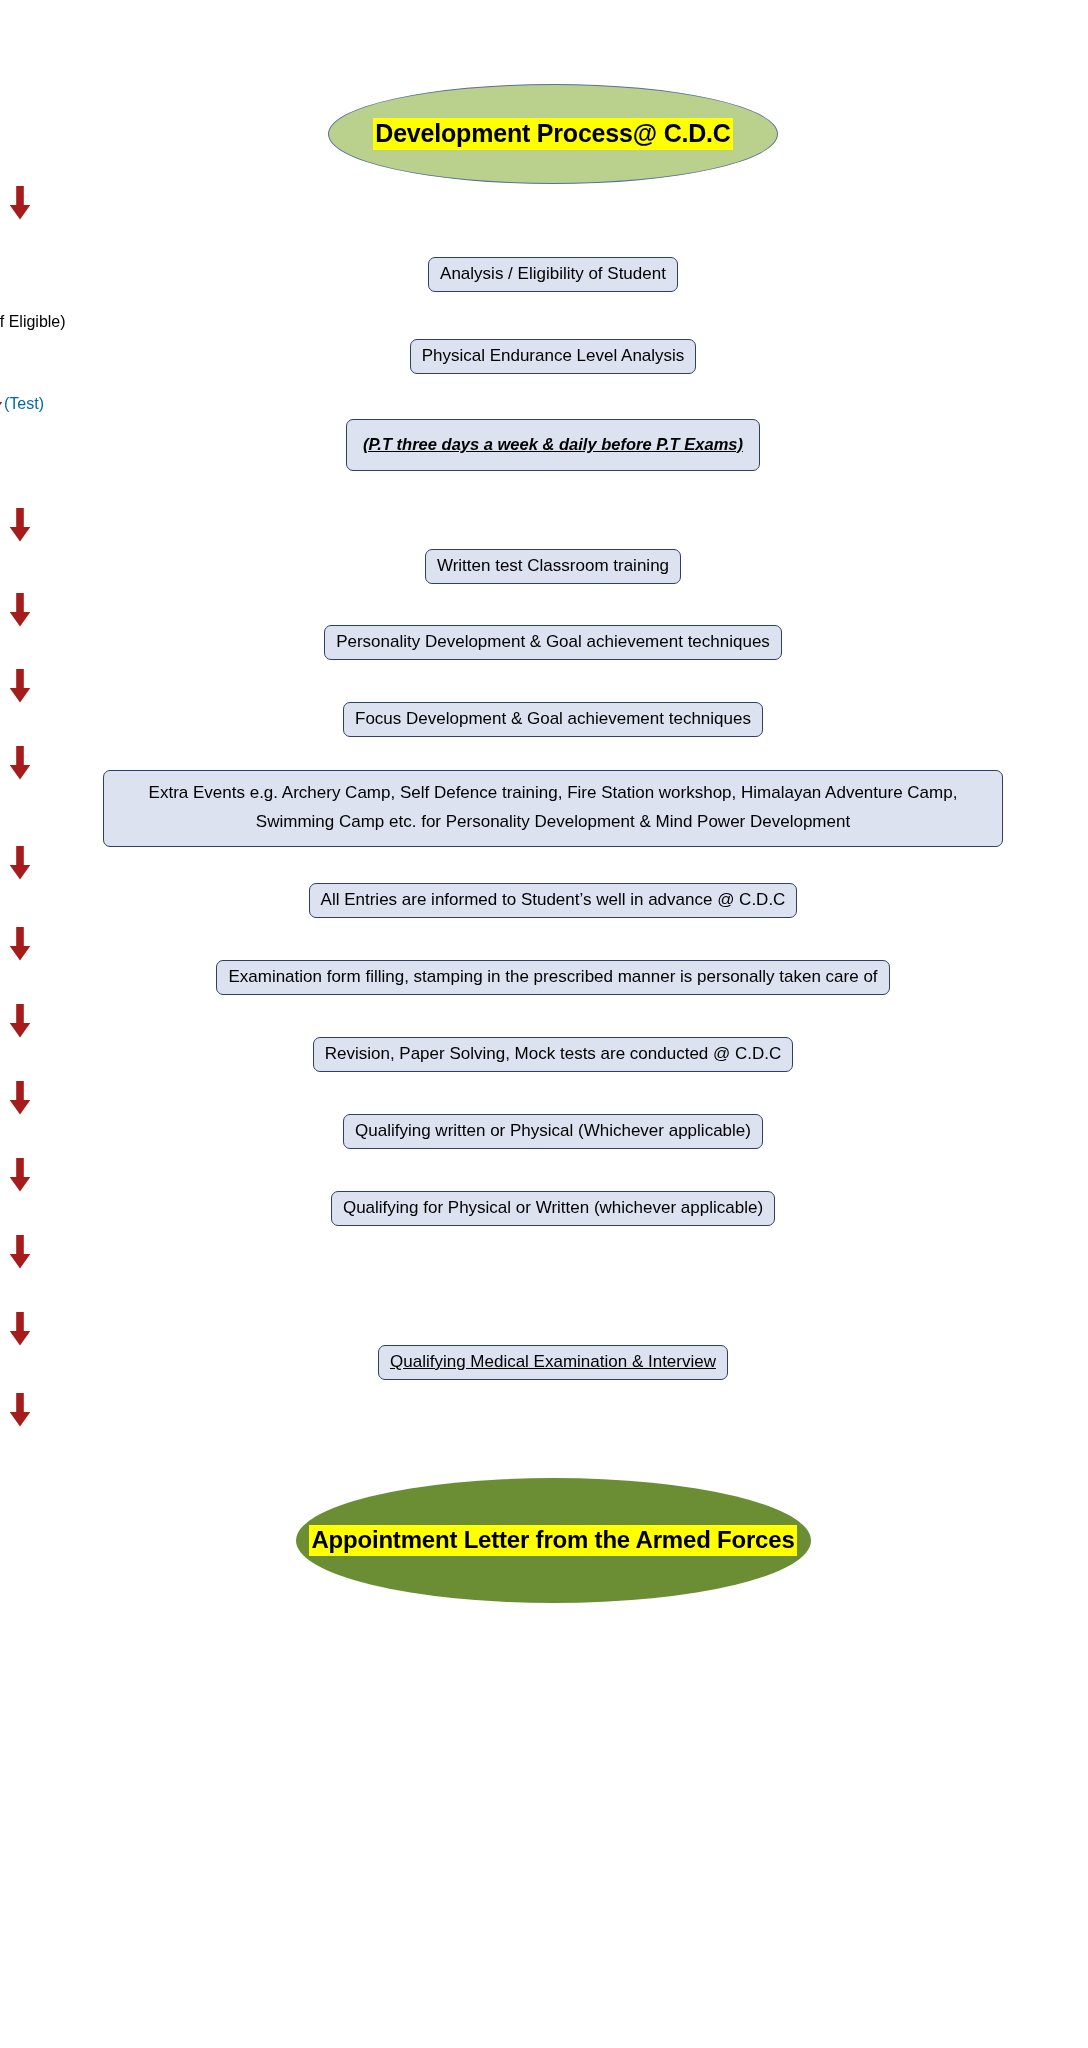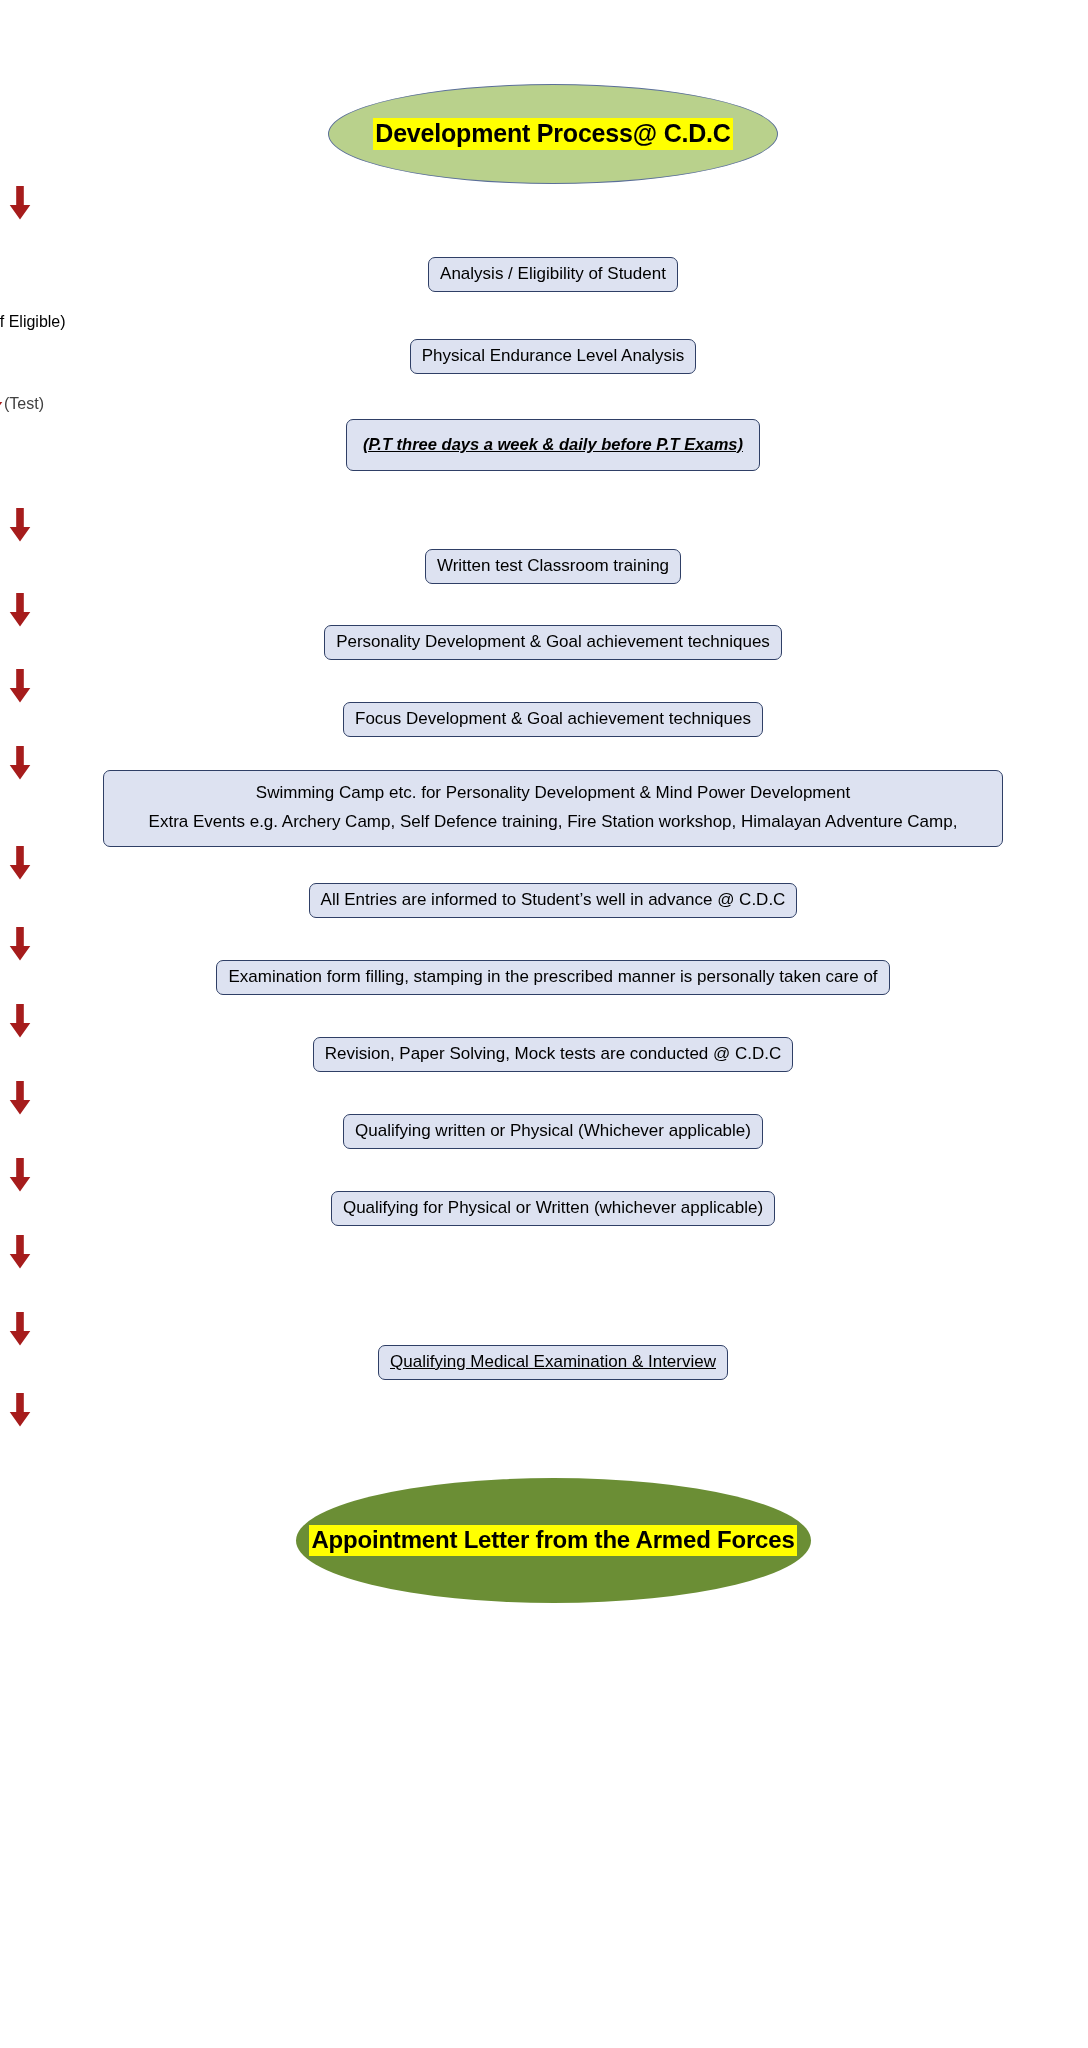--- a/index.html
+++ b/index.html
@@ -118,21 +118,21 @@
   }
   .arrow-label {
     font-size: 16px;
     line-height: 1;
     padding-left: 1px;
     align-self: center;
     margin-top: 7px;
     white-space: nowrap;
   }
   .arrow-label.black { color: #000000; }
-  .arrow-label.red   { color: #404040; }
+  .arrow-label.red   { color: #0369a1; }
 
   
   .arrow-with-label .arrow-inner {
     transform: translateX(-42px);
   }
 </style>
 </head>
 <body>
 
 <div id="flow">
@@ -232,22 +232,22 @@
   <div class="arrow-wrap" style="top:738px;">
     <div class="arrow-inner">
       <svg class="arrow" viewBox="0 0 22 34">
         <path d="M7.2 0 H14.8 V19 H21.3 L11 33.5 L0.7 19 H7.2 Z" fill="#a61c1c"></path>
       </svg>
     </div>
   </div>
 
   <div class="row" style="top:762px;">
     <div class="box two-line" style="width:900px;line-height:1.7;padding:8px 14px 9px 14px;">
+      <span class="box-line-1">Extra Events e.g. Archery Camp, Self Defence training, Fire Station workshop, Himalayan Adventure Camp,</span>
       <span class="box-line-1">Swimming Camp etc. for Personality Development &amp; Mind Power Development</span>
-      <span class="box-line-1">Extra Events e.g. Archery Camp, Self Defence training, Fire Station workshop, Himalayan Adventure Camp,</span>
     </div>
   </div>
 
   <div class="arrow-wrap" style="top:838px;">
     <div class="arrow-inner">
       <svg class="arrow" viewBox="0 0 22 34">
         <path d="M7.2 0 H14.8 V19 H21.3 L11 33.5 L0.7 19 H7.2 Z" fill="#a61c1c"></path>
       </svg>
     </div>
   </div>

